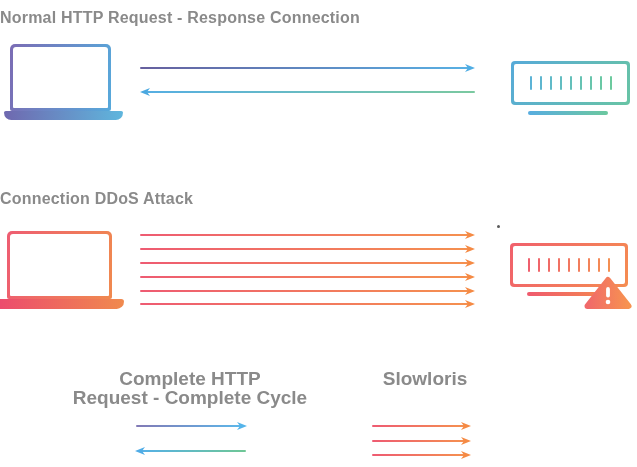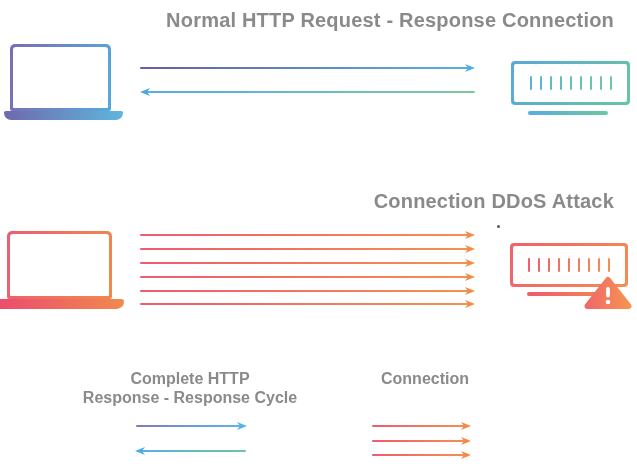--- a/index.html
+++ b/index.html
@@ -1,21 +1,21 @@
 <!DOCTYPE html>
 <html><head>
 <meta charset="utf-8">
 <style>
   html,body{margin:0;padding:0;background:#fff;}
   body{width:637px;height:467px;position:relative;overflow:hidden;
        font-family:"Liberation Sans",sans-serif;}
   .abs{position:absolute;}
 
   
-  .sec-title{width:614px;text-align:right;font-weight:bold;font-size:20px;
+  .sec-title{width:614px;text-align:left;font-weight:bold;font-size:16px;
              color:#8a8a8a;letter-spacing:.2px;}
 
   
   .laptop-screen{border-radius:5px 5px 2px 2px;}
   .laptop-screen .inner{position:absolute;inset:3px;background:#fff;border-radius:3px 3px 1px 1px;}
   .laptop-base{border-radius:2px 2px 8px 8px;}
   .grad-cool{background:linear-gradient(100deg,#7b6cb4,#57a9db);}
   .grad-cool-base{background:linear-gradient(to right,#6f68af,#5fb6dd);}
   .grad-warm{background:linear-gradient(100deg,#ee5d72,#f0894f);}
   .grad-warm-base{background:linear-gradient(to right,#ec4c6d,#f08a4e);}
@@ -54,21 +54,21 @@
   .a-norm-resp .shaft{background:linear-gradient(to right,#56aee3,#7bc9a0);}
   .a-norm-resp .head{background:#4aa8e0;}
   .a-attack .shaft{background:linear-gradient(to right,#ee5b72,#f5914f);}
   .a-attack .head{background:#f58a44;}
   .a-leg-req .shaft{background:linear-gradient(to right,#8279b5,#5cb8ea);}
   .a-leg-req .head{background:#54b4ea;}
   .a-leg-resp .shaft{background:linear-gradient(to right,#55b0e8,#6fc795);}
   .a-leg-resp .head{background:#4face6;}
 
   
-  .legend-label{font-weight:bold;font-size:16px;line-height:19px;color:#8a8a8a;text-align:center;}
+  .legend-label{font-weight:bold;font-size:19px;line-height:19px;color:#8a8a8a;text-align:center;}
 
   .tiny-dot{width:3px;height:3px;border-radius:50%;background:#5a5a5a;}
 </style>
 </head>
 <body>
 
 <div class="abs sec-title" style="left:0;top:9px;">Normal HTTP Request - Response Connection</div>
 
 <div class="abs" style="left:0;top:44px;width:130px;height:80px;">
   <div class="abs laptop-screen grad-cool" style="left:10px;top:0;width:101px;height:67px;">
@@ -163,33 +163,33 @@
       </linearGradient>
     </defs>
     <path d="M26 5 L46.5 31 L5.5 31 Z" fill="url(#wg)" stroke="url(#wg)" stroke-width="6" stroke-linejoin="round"></path>
     <rect x="24.1" y="12" width="3.8" height="10.5" rx="1.9" fill="#fff"></rect>
     <circle cx="26" cy="27" r="2.3" fill="#fff"></circle>
   </svg>
 </div>
 
 <div class="abs legend-label" style="left:60px;top:369px;width:260px;">
   <div>Complete HTTP</div>
-  <div>Response - Response Cycle</div>
+  <div>Request - Complete Cycle</div>
 </div>
 <div class="abs arrow to-right a-leg-req" style="left:136px;top:422px;width:111px;">
     <div class="shaft"></div>
     <div class="head"></div>
   </div>
 <div class="abs arrow to-left a-leg-resp" style="left:135px;top:447px;width:111px;">
     <div class="shaft"></div>
     <div class="head"></div>
   </div>
 
 <div class="abs legend-label" style="left:315px;top:369px;width:220px;">
-  <div>Connection</div>
+  <div>Slowloris</div>
 </div>
 <div class="abs arrow to-right a-attack" style="left:372px;top:422px;width:99px;">
     <div class="shaft"></div>
     <div class="head"></div>
   </div>
 <div class="abs arrow to-right a-attack" style="left:372px;top:437px;width:99px;">
     <div class="shaft"></div>
     <div class="head"></div>
   </div>
 <div class="abs arrow to-right a-attack" style="left:372px;top:451px;width:99px;">

